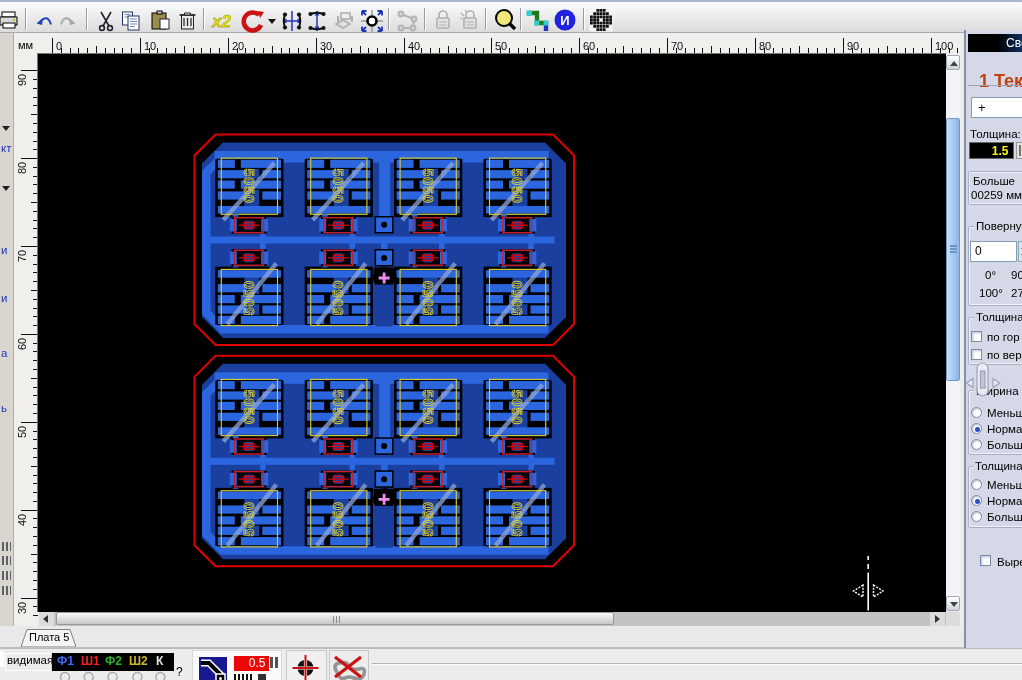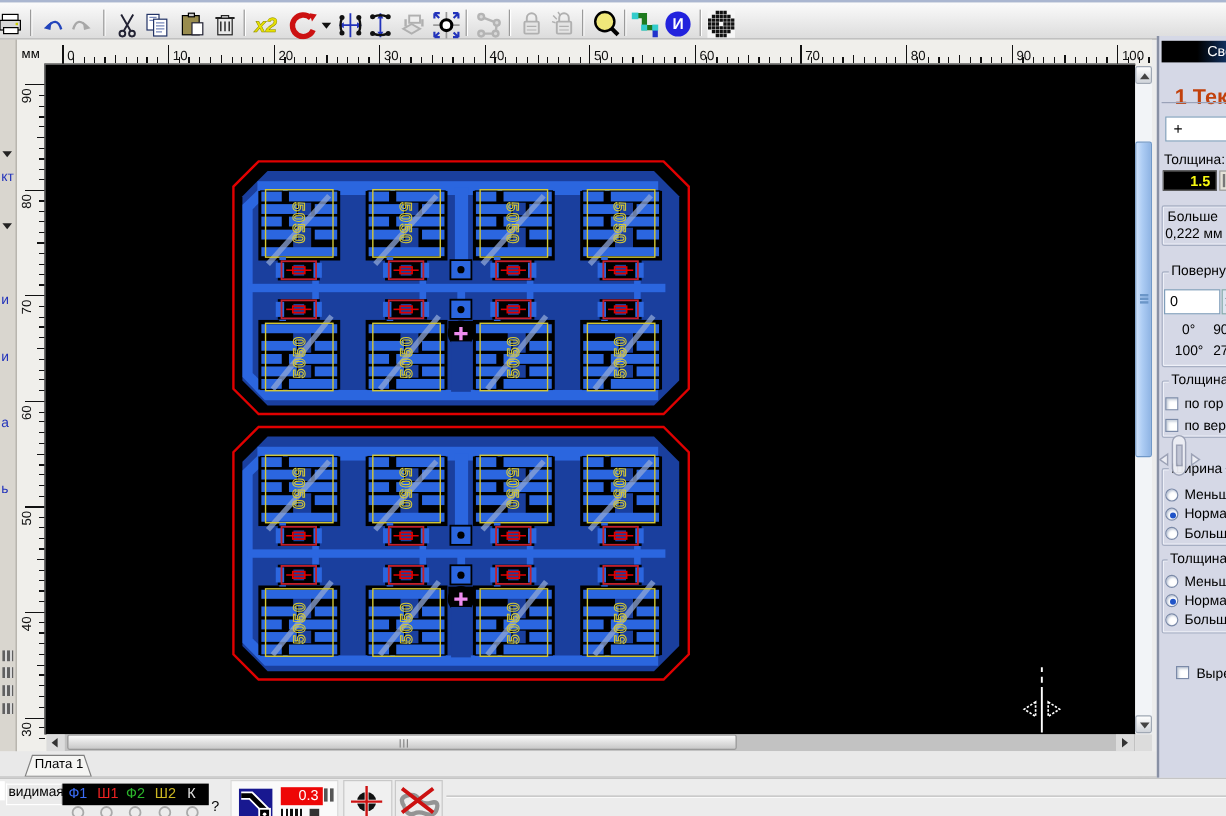--- a/index.html
+++ b/index.html
@@ -12,21 +12,21 @@
   border-left:1.5px solid #777; border-top:1.5px solid #777; }
 #vscroll { position:absolute; left:946px; top:55px; width:14px; height:556px; background:#f2f4f7; }
 #hscroll { position:absolute; left:38.5px; top:611.5px; width:907.5px; height:14.5px; background:#c2c2c2; }
 #tabrow { position:absolute; left:0; top:626px; width:964px; height:22px; background:#e9e9e9; }
 #bbar { position:absolute; left:0; top:648px; width:1022px; height:32px; background:#ececec; border-top:1px solid #bbb; }
 #rpanel { position:absolute; left:964px; top:30px; width:58px; height:618px; background:#d5d8e6;
   border-left:2px solid #8890a4; overflow:hidden; font-family:"Liberation Sans",sans-serif; }
 #sliver { position:absolute; left:0; top:33px; width:14px; height:593px; background:#d9d6cf;
   border-right:1px solid #b0ada6; }
 .grp { position:absolute; width:60px; border:1px solid #a8b0c4; box-shadow:inset 0 0 0 1px #eef0f8; border-radius:2px; }
-.lyr { position:absolute; top:5px; font-size:12px; font-weight:normal; }
+.lyr { position:absolute; top:5px; font-size:12px; font-weight:bold; }
 .sl { position:absolute; left:1px; font-size:11.5px; color:#2233bb; }
 .slb { position:absolute; left:1.5px; width:9px; height:9px;
   background:repeating-linear-gradient(90deg,#606060 0 2px,#d8d8d8 2px 4px); }
 </style></head>
 <body>
 <div id="toolbar">
 <div style="position:absolute;left:25px;top:6px;width:2px;height:22px;border-left:1px solid #9a9a9a;border-right:1px solid #fff"></div>
     <div style="position:absolute;left:86px;top:6px;width:2px;height:22px;border-left:1px solid #9a9a9a;border-right:1px solid #fff"></div>
     <div style="position:absolute;left:203px;top:6px;width:2px;height:22px;border-left:1px solid #9a9a9a;border-right:1px solid #fff"></div>
     <div style="position:absolute;left:388px;top:6px;width:2px;height:22px;border-left:1px solid #9a9a9a;border-right:1px solid #fff"></div>
@@ -795,21 +795,21 @@
  <div style="position:absolute;right:1px;top:0;width:15px;height:14.5px;background:#dcdcdc">
   <span style="position:absolute;left:5px;top:3.5px;width:0;height:0;border-top:4px solid transparent;border-bottom:4px solid transparent;border-left:5px solid #333"></span>
  </div>
 </div>
 <div style="position:absolute;left:946px;top:611.5px;width:14px;height:14.5px;background:#dcdcdc"></div>
 <div style="position:absolute;left:946px;top:628px;width:15px;height:20px;background:repeating-linear-gradient(45deg,#e8e8e8 0 2px,#d0d0d0 2px 4px)"></div>
 <div id="tabrow">
  <svg width="120" height="22">
   <path d="M21,21 L27,3.5 L70,3.5 L76,21 Z" fill="#f5f5f3" stroke="#808080" stroke-width="1"></path>
  </svg>
- <div style="position:absolute;left:29px;top:5px;font-size:11px">Плата 1</div>
+ <div style="position:absolute;left:29px;top:5px;font-size:11px">Плата 5</div>
  <div style="position:absolute;left:0;top:21px;width:964px;height:1px;background:#c0c0c0"></div>
 </div>
 
 <div id="bbar">
  <div style="position:absolute;left:0;top:2px;width:4px;height:16px;background:#fff"></div>
  <div style="position:absolute;left:5px;top:3.5px;width:47px;height:18px;background:#ebebeb;border:1px solid #fff;border-right:1px solid #ccc"></div>
  <div style="position:absolute;left:7px;top:5px;font-size:11.5px">видимая</div>
  <div style="position:absolute;left:52px;top:3.5px;width:122px;height:18px;background:#000"></div>
  <div class="lyr" style="left:57px;color:#3b6cf6">Ф1</div>
  <div class="lyr" style="left:81px;color:#ee2222">Ш1</div>
@@ -827,21 +827,21 @@
   </g>
  </svg>
  <div style="position:absolute;left:192px;top:0.5px;width:90px;height:31px;background:#fafafa;border:1px solid #d8d8d8"></div>
  <svg width="30" height="32" style="position:absolute;left:198.5px;top:7.5px">
   <rect width="28" height="26" fill="#181890"></rect>
   <path d="M2,6 h8 l12,12 v8" stroke="#fff" stroke-width="7" fill="none"></path>
   <path d="M2,6 h8 l12,12 v8" stroke="#000" stroke-width="4" fill="none"></path>
   <rect x="17" y="17" width="9" height="9" fill="#000" stroke="#fff" stroke-width="1.5"></rect>
   <circle cx="21.5" cy="21.5" r="1.5" fill="#fff"></circle>
  </svg>
- <div style="position:absolute;left:233.5px;top:6.5px;width:35px;height:15.5px;background:#ee0707;color:#fff;font-size:12px;text-align:right;padding-right:3px">0.3</div>
+ <div style="position:absolute;left:233.5px;top:6.5px;width:35px;height:15.5px;background:#ee0707;color:#fff;font-size:12px;text-align:right;padding-right:3px">0.5</div>
  <div style="position:absolute;left:234px;top:25px;width:18px;height:7px;background:repeating-linear-gradient(90deg,#111 0 2px,#fff 2px 4px)"></div>
  <div style="position:absolute;left:258px;top:25px;width:8px;height:7px;background:#333"></div>
  <div style="position:absolute;left:270px;top:7.5px;width:3px;height:11px;background:#555"></div>
  <div style="position:absolute;left:274.5px;top:7.5px;width:3px;height:11px;background:#555"></div>
  <div style="position:absolute;left:286px;top:0.5px;width:41px;height:31px;background:#f0f0f0;border:1px solid #c8c8c8"></div>
  <svg width="36" height="32" style="position:absolute;left:288px;top:3px">
   <g transform="translate(17.5,16)">
    <circle cx="0" cy="0" r="8" fill="#111"></circle>
    <path d="M-9,0 h18 M0,-9 v18" stroke="#fff" stroke-width="3.2"></path>
    <path d="M-13,0 h26 M0,-13 v26" stroke="#cc1111" stroke-width="2"></path>
@@ -863,21 +863,21 @@
  <div style="position:absolute;left:2px;top:55px;right:0;height:1px;background:#9aa2b8"></div>
  <div style="position:absolute;left:5px;top:67px;width:60px;height:21px;background:#fff;border:1px solid #7f9db9;font-size:13px;padding:2px 0 0 6px">+</div>
  <div style="position:absolute;left:4px;top:98px;font-size:11.5px">Толщина:</div>
  <div style="position:absolute;left:2.5px;top:112px;width:45px;height:17px;background:#000;border:1px solid #666;color:#f8f810;font-size:12px;font-weight:bold;text-align:right;padding:1px 4px 0 0">1.5</div>
  <div style="position:absolute;left:50px;top:112px;width:12px;height:17px;background:#e4e2d8;border:1px solid #999">
    <span style="position:absolute;left:2px;top:2px;width:2px;height:11px;background:#777"></span>
 
  </div>
  <div class="grp" style="left:2px;top:141px;height:34px">
   <div style="position:absolute;left:4px;top:3px;font-size:11.5px;white-space:nowrap">Больше</div>
-  <div style="position:absolute;left:2px;top:17px;font-size:11.5px;white-space:nowrap">0,222 мм</div>
+  <div style="position:absolute;left:2px;top:17px;font-size:11.5px;white-space:nowrap">00259 мм</div>
  </div>
  <div class="grp" style="left:2px;top:196px;height:80px"></div>
  <div style="position:absolute;left:8px;top:190px;background:#d5d8e6;padding:0 2px;font-size:11.5px;white-space:nowrap">Повернут</div>
  <div style="position:absolute;left:4px;top:211px;width:47px;height:21px;background:#fff;border:1px solid #7f9db9;font-size:12px;padding:2px 0 0 4px">0</div>
  <div style="position:absolute;left:52px;top:211px;width:10px;height:21px;background:#dde4f0;border:1px solid #8aa">
   <span style="position:absolute;left:1.5px;top:3px;width:0;height:0;border-left:3px solid transparent;border-right:3px solid transparent;border-bottom:4px solid #345"></span>
   <span style="position:absolute;left:1.5px;top:12px;width:0;height:0;border-left:3px solid transparent;border-right:3px solid transparent;border-top:4px solid #345"></span>
  </div>
  <div style="position:absolute;left:19px;top:239px;font-size:11.5px">0°</div>
  <div style="position:absolute;left:45px;top:239px;font-size:11.5px">90</div>

